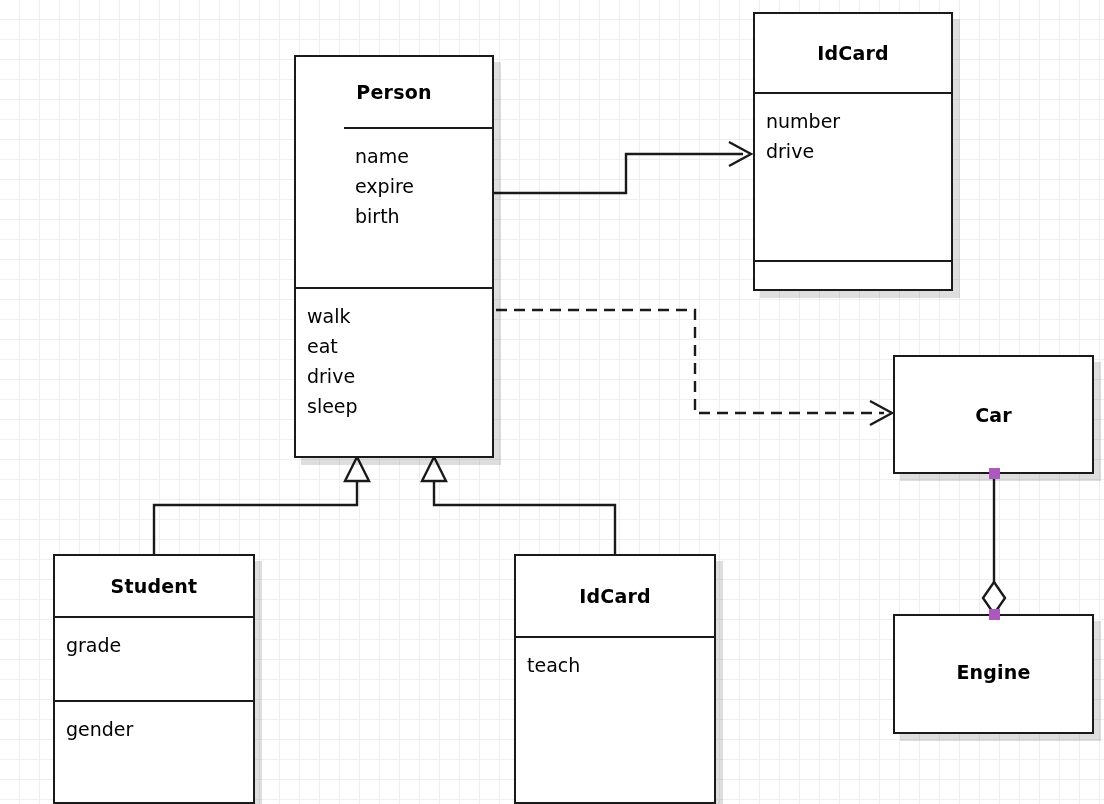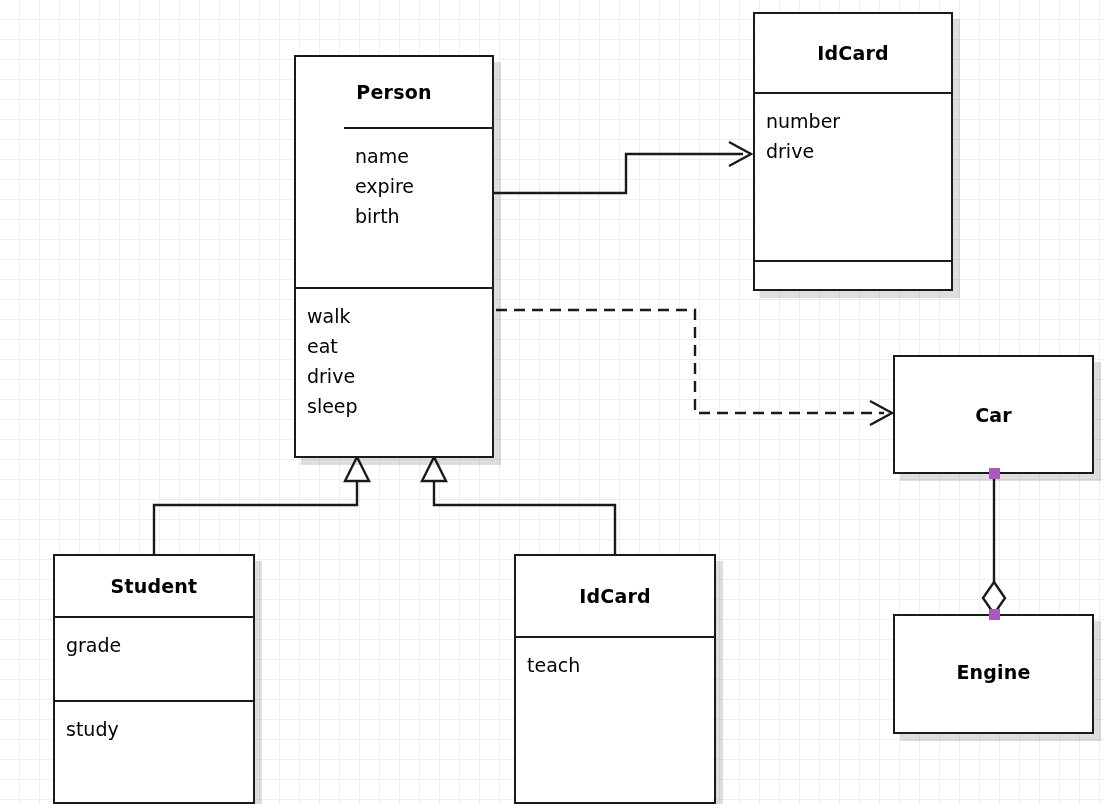--- a/index.html
+++ b/index.html
@@ -135,21 +135,21 @@
     </div>
     <div class="compartment cls-members" style="height:33px;"></div>
   </div>
 
   <div class="uml-class" style="left:53px; top:554px; width:202px; height:250px;">
     <div class="compartment cls-title" style="height:60px;">Student</div>
     <div class="compartment cls-members" style="height:84px;">
       <div class="member">grade</div>
     </div>
     <div class="compartment cls-members" style="height:90px;">
-      <div class="member">study</div>
+      <div class="member">gender</div>
     </div>
   </div>
 
   <div class="uml-class" style="left:514px; top:554px; width:202px; height:250px;">
     <div class="compartment cls-title" style="height:80px;">IdCard</div>
     <div class="compartment cls-members" style="height:90px;">
       <div class="member">teach</div>
     </div>
   </div>
 

